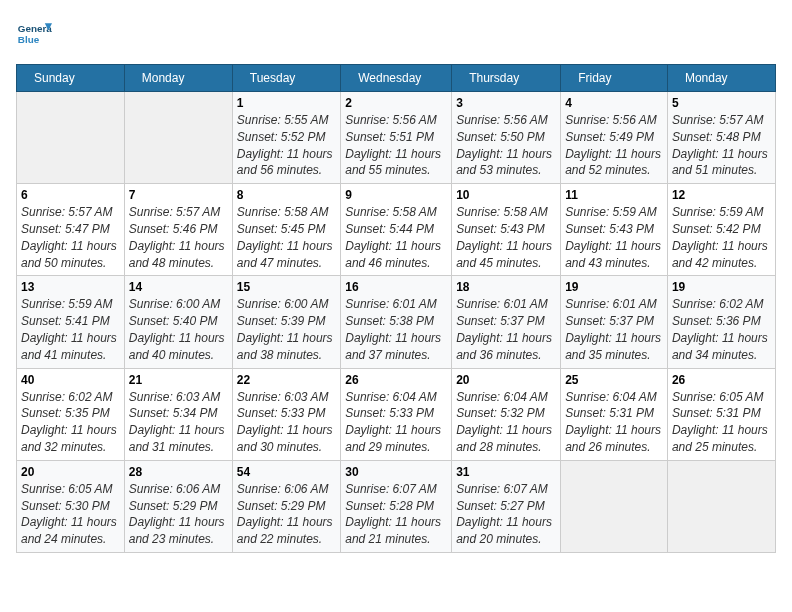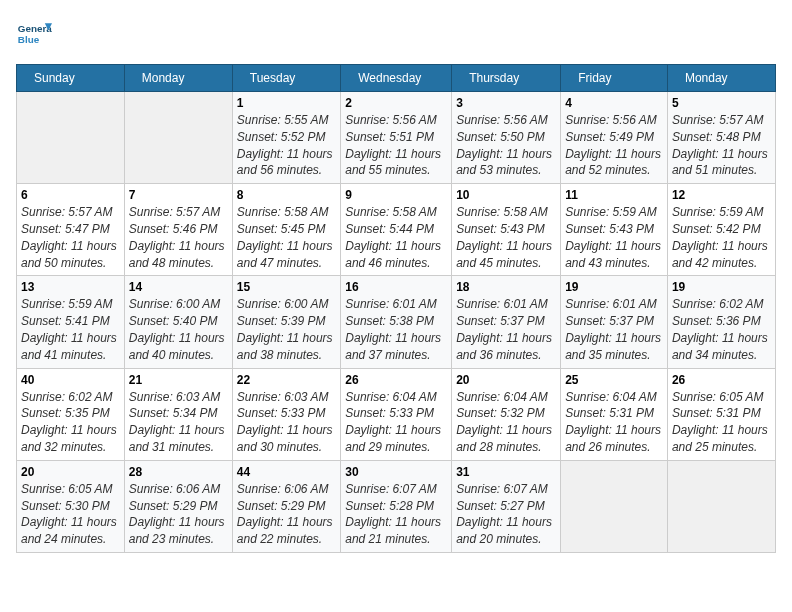--- a/index.html
+++ b/index.html
@@ -287,21 +287,21 @@
 Sunset: 5:30 PM
 Daylight: 11 hours and 24 minutes.</div>
         </td>
         <td>
           <span class="day-number">28</span>
           <div class="day-info" style="white-space: pre-line;">Sunrise: 6:06 AM
 Sunset: 5:29 PM
 Daylight: 11 hours and 23 minutes.</div>
         </td>
         <td>
-          <span class="day-number">44</span>
+          <span class="day-number">54</span>
           <div class="day-info" style="white-space: pre-line;">Sunrise: 6:06 AM
 Sunset: 5:29 PM
 Daylight: 11 hours and 22 minutes.</div>
         </td>
         <td>
           <span class="day-number">30</span>
           <div class="day-info" style="white-space: pre-line;">Sunrise: 6:07 AM
 Sunset: 5:28 PM
 Daylight: 11 hours and 21 minutes.</div>
         </td>

